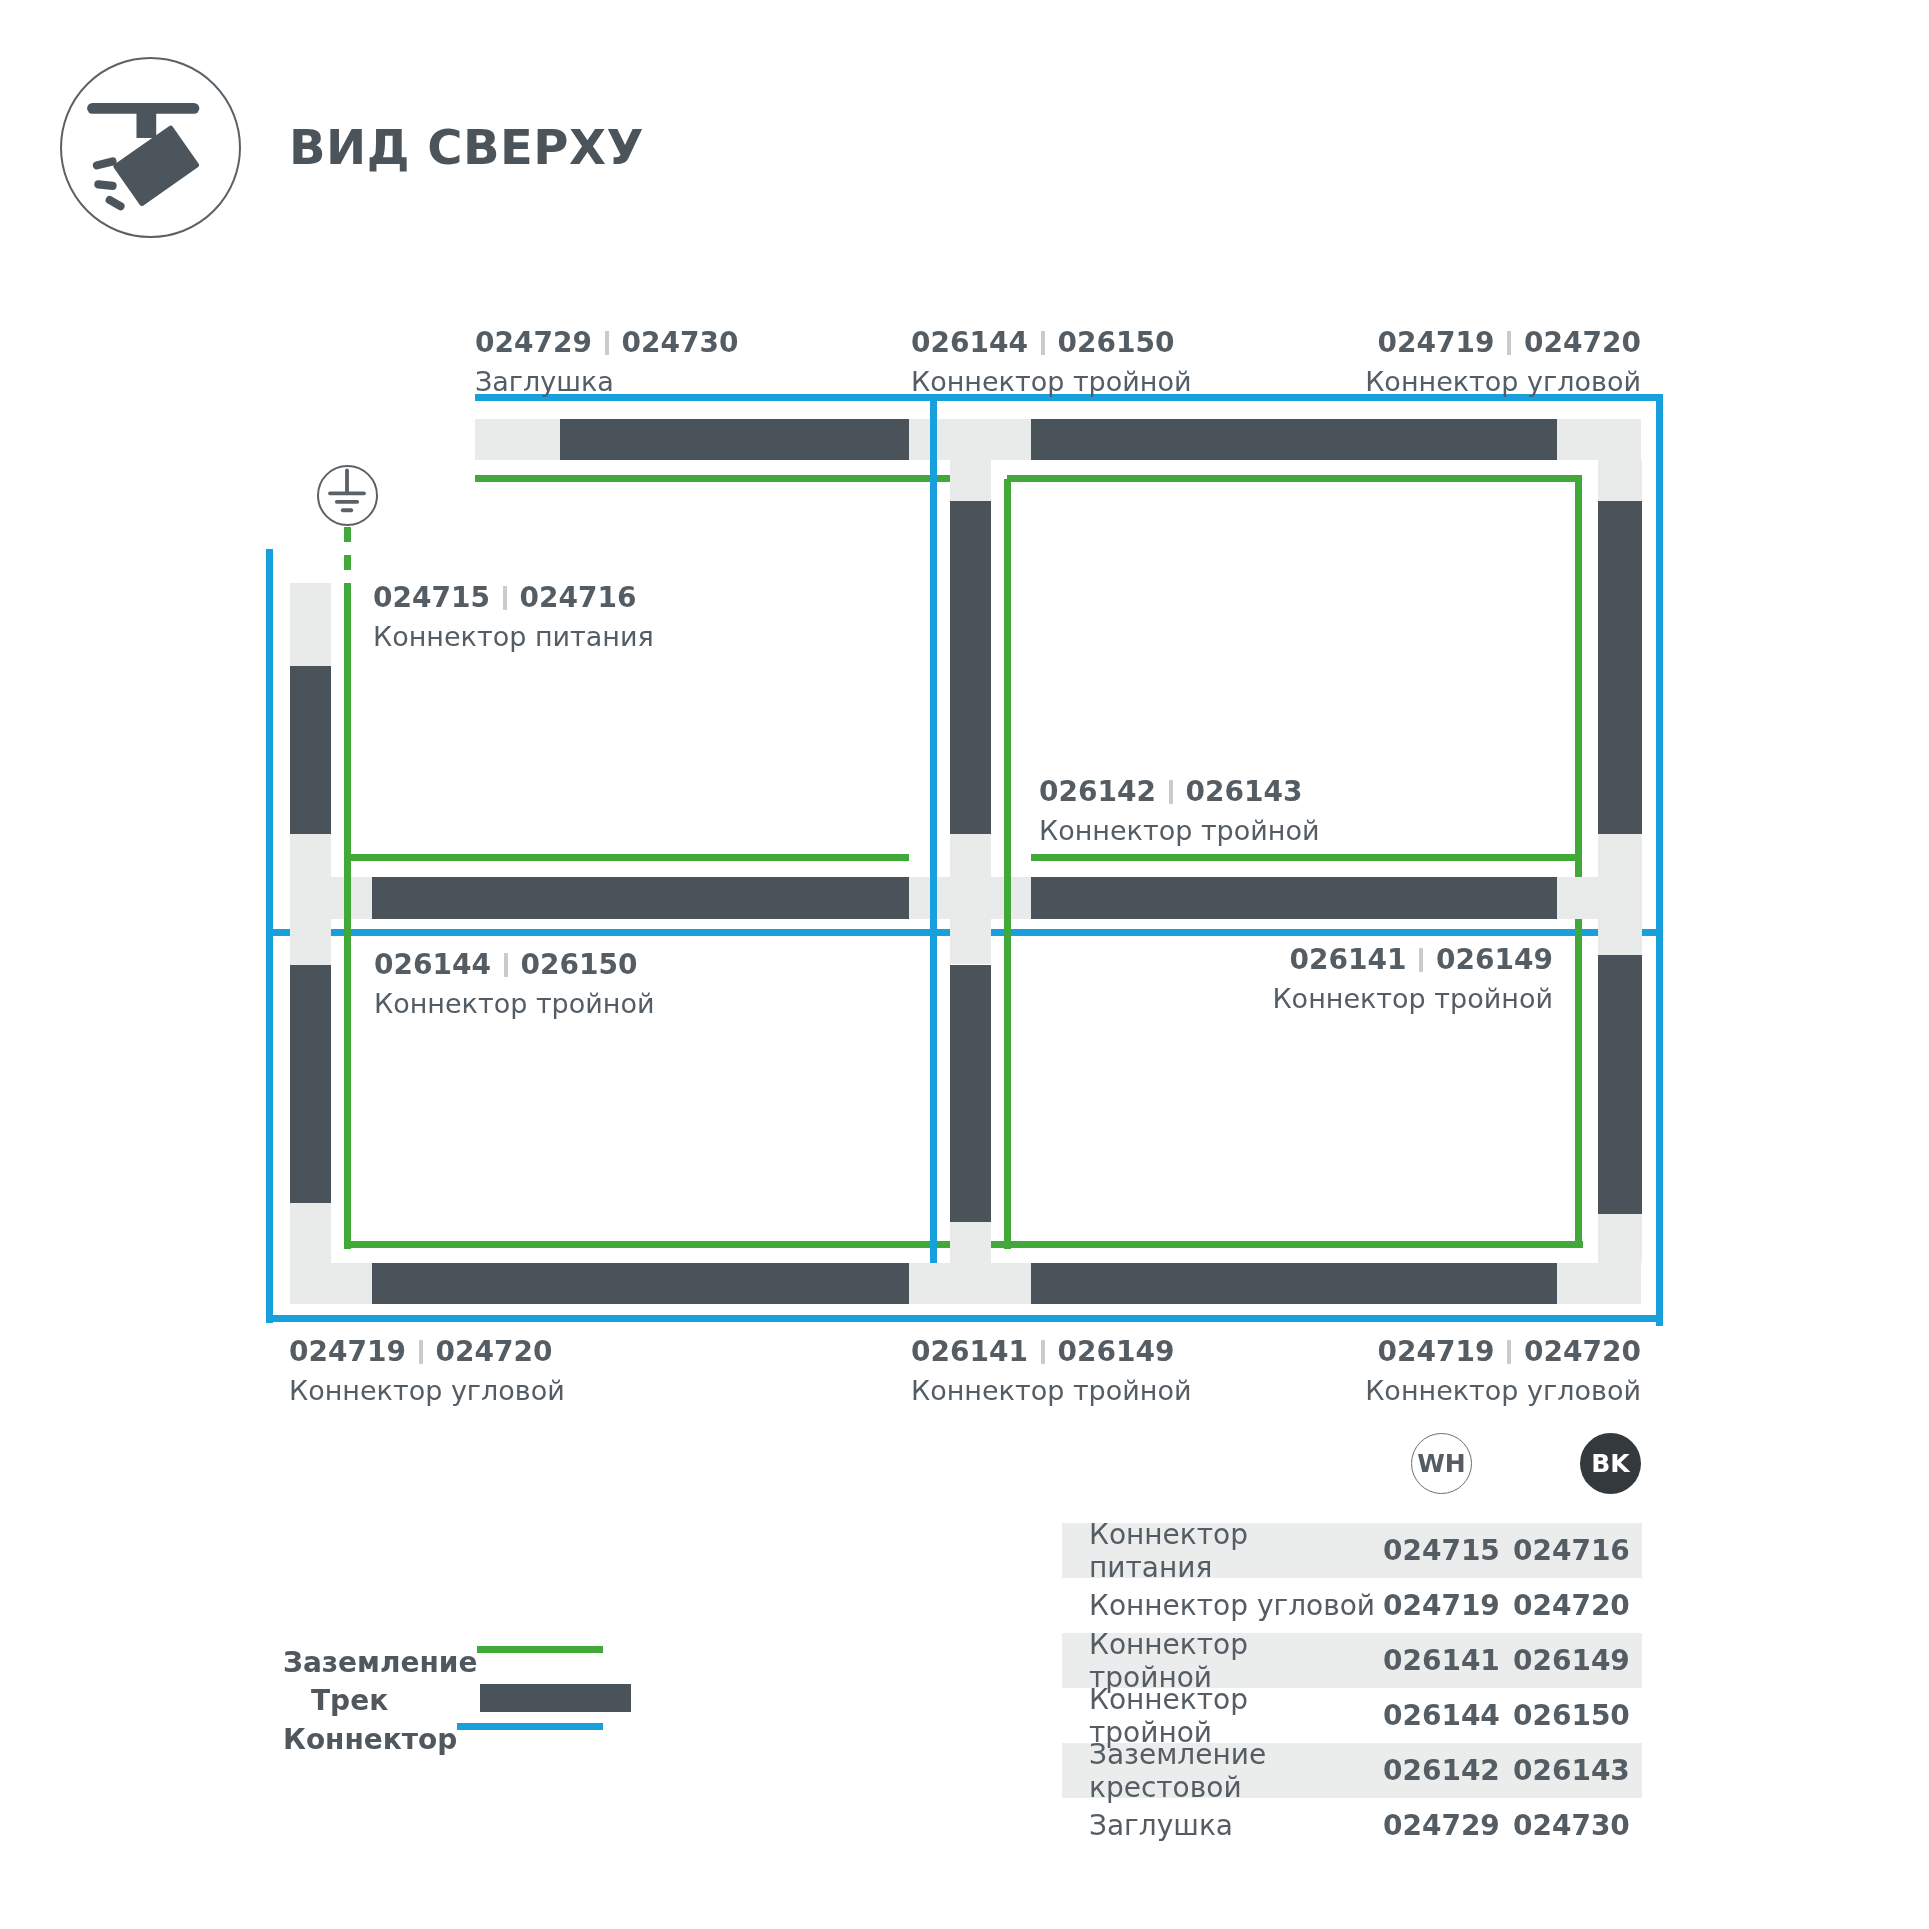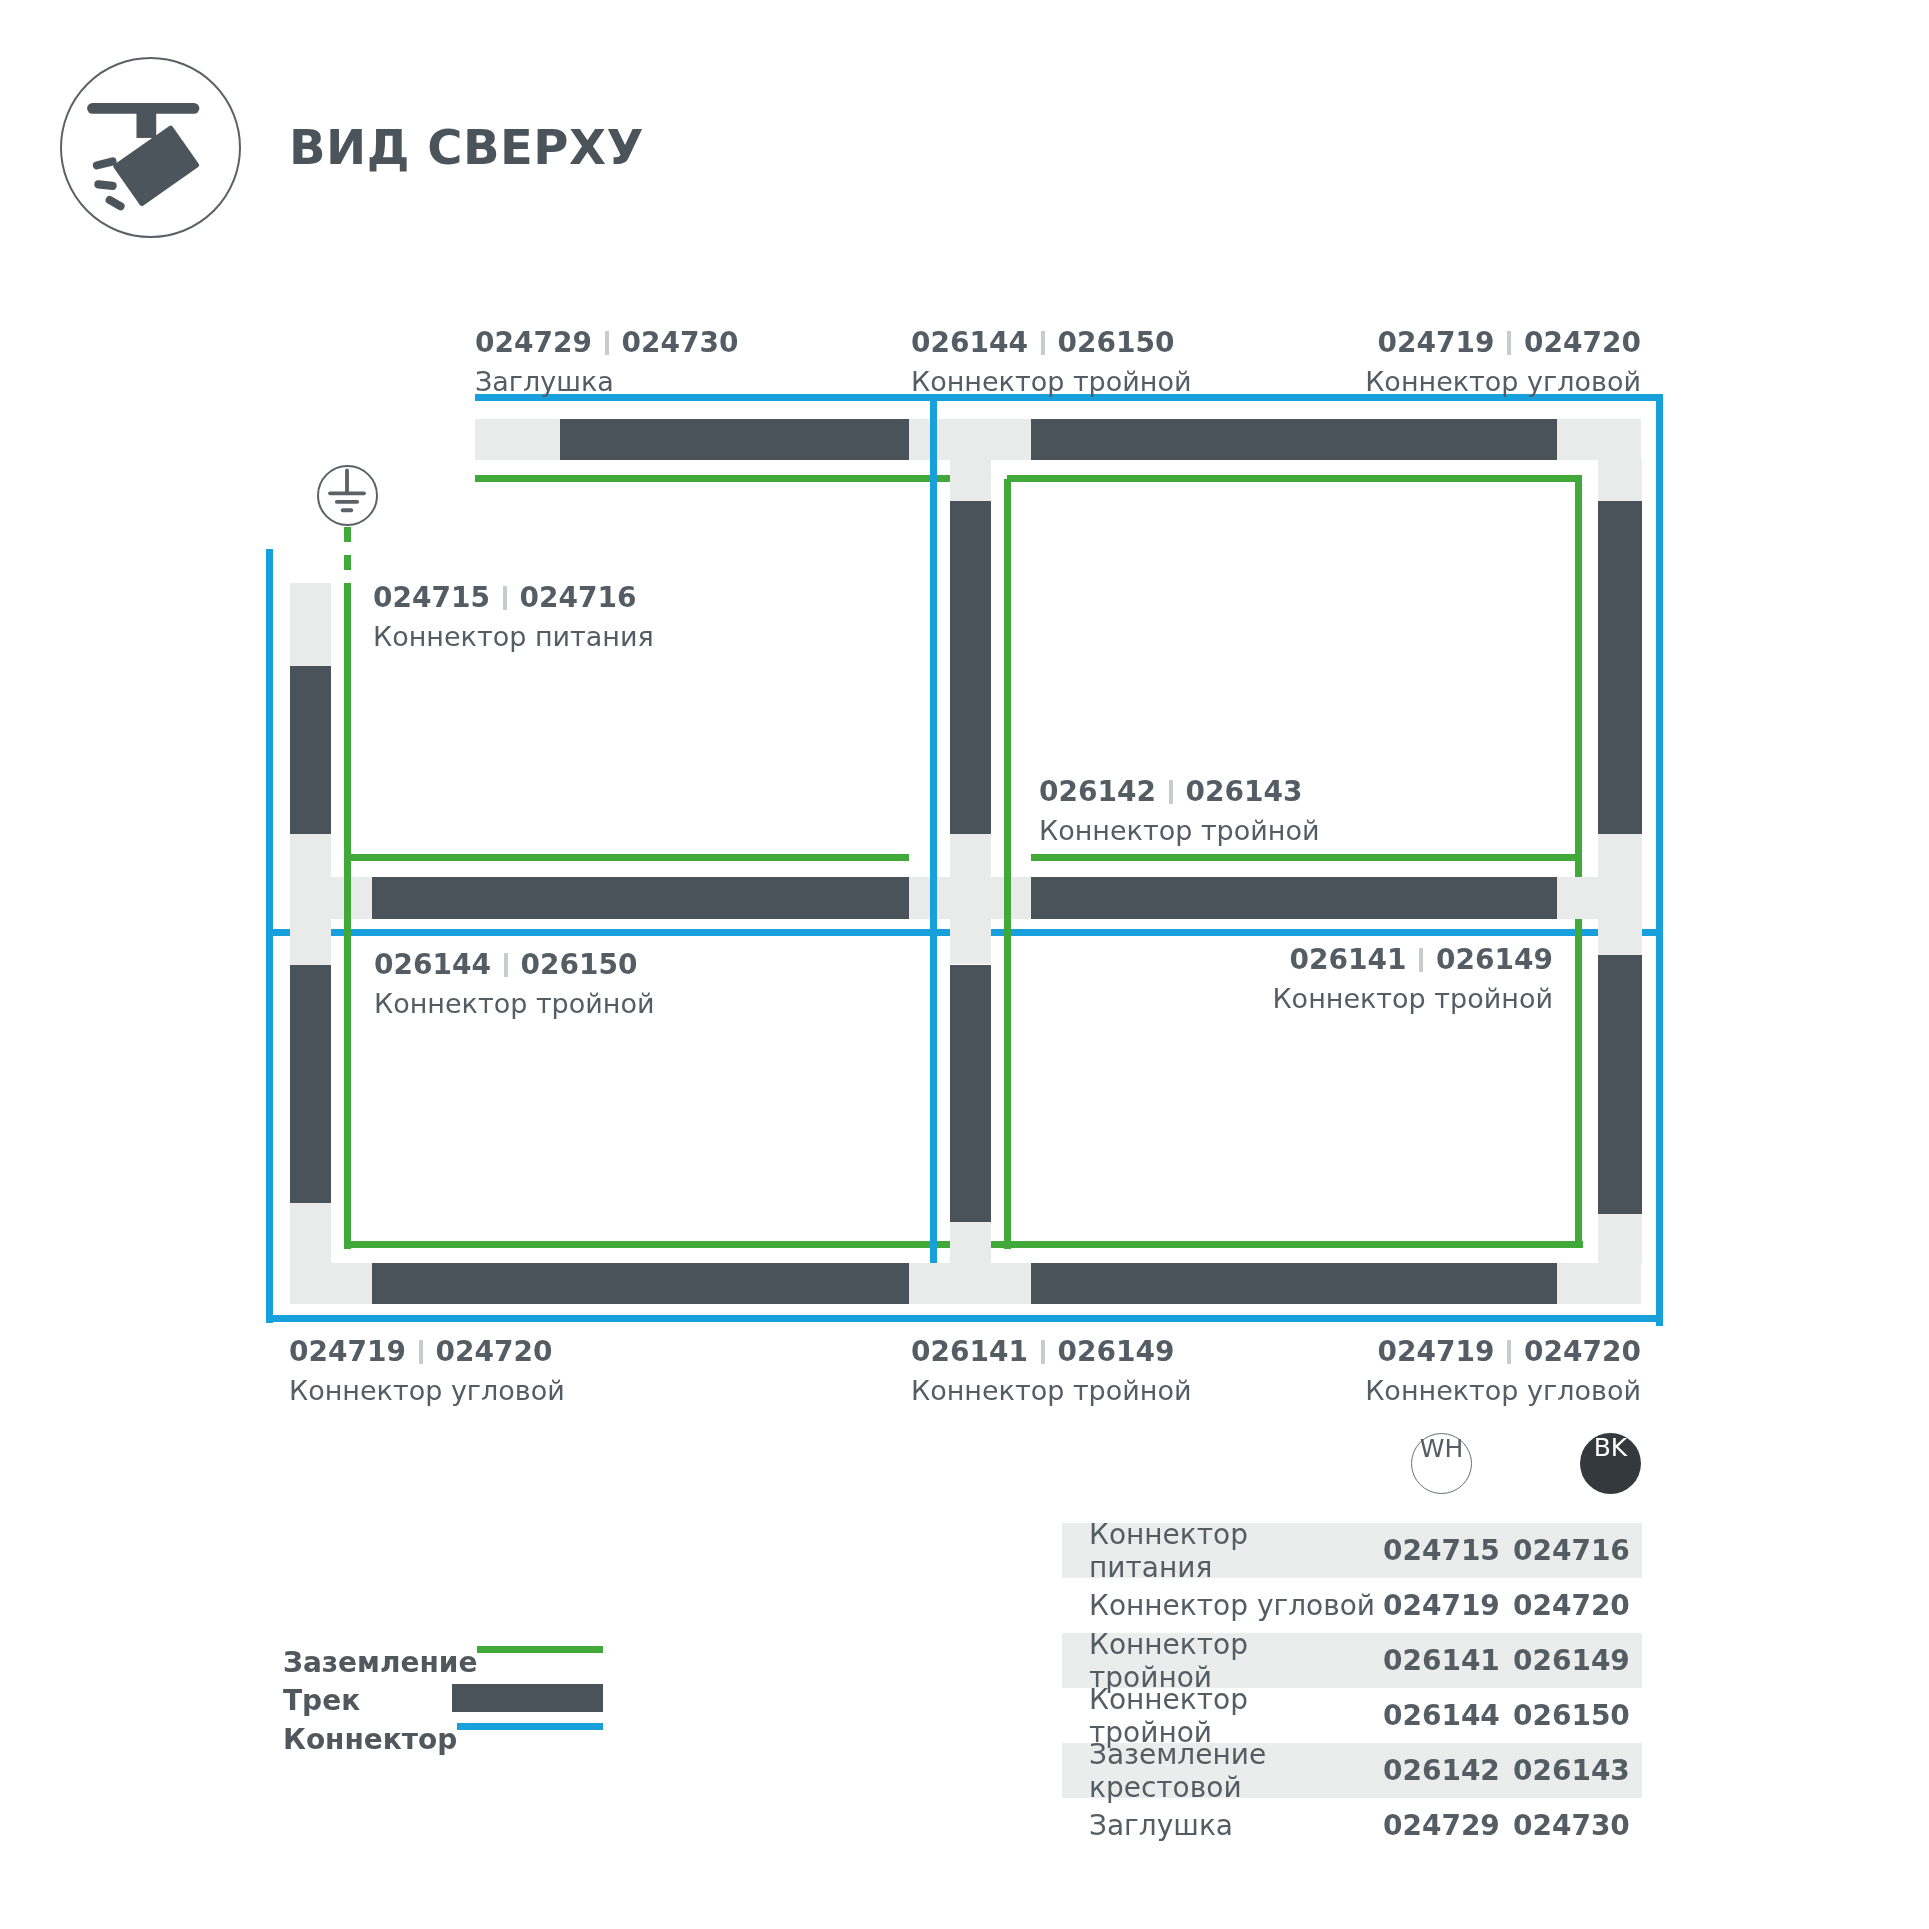--- a/index.html
+++ b/index.html
@@ -25,21 +25,21 @@
   .dlabel .nums{display:flex;align-items:center;font-weight:bold;font-size:28px;line-height:32px;}
   .dlabel.right .nums{justify-content:flex-end;}
   .dlabel.right{text-align:right;}
   .sep{display:inline-block;width:3.7px;height:24px;background:var(--c-sep);margin:0 13px;}
   .dlabel .desc{font-size:27px;line-height:32px;margin-top:7.4px;}
   .legend-row{position:absolute;left:283px;width:320px;height:39px;display:flex;
     align-items:flex-start;justify-content:space-between;}
   .legend-row .ltxt{font-size:28px;font-weight:600;color:#50575d;}
   .sw{width:151px;}
   .badge{position:absolute;width:61px;height:61px;border-radius:50%;box-sizing:border-box;
-    display:flex;align-items:flex-start;justify-content:center;font-size:25px;font-weight:400;}
+    display:flex;align-items:center;justify-content:center;font-size:25px;font-weight:700;}
   .badge.wh{border:1.9px solid #6a7176;background:#fff;color:var(--c-text);}
   .badge.bk{background:var(--c-bk);color:#fff;}
   .ptable{position:absolute;left:1062px;top:1523px;width:580px;}
   .prow{display:flex;align-items:center;height:55px;padding-right:5.6px;box-sizing:border-box;}
   .prow.band{background:var(--c-band);}
   .prow .plabel{flex:1;padding-left:27px;font-size:28px;color:var(--c-text);}
   .prow .pnum{width:130px;text-align:center;font-size:28px;font-weight:bold;color:var(--c-text);}
 </style>
 </head>
 <body>
@@ -204,21 +204,21 @@
         <span class="sep"></span>
         <span>024720</span>
       </div>
     <div class="desc">Коннектор угловой</div>
   </div>
 
   <div class="legend-row" style="top:1646px;">
     <span class="ltxt">Заземление</span>
     <span class="sw gn" style="position:static;height:7.4px;"></span>
   </div>
-  <div class="legend-row" style="top:1684px;">
+  <div class="legend-row" style="top:1684px;margin-left:28px;">
     <span class="ltxt">Трек</span>
     <span class="sw dk" style="position:static;height:28px;"></span>
   </div>
   <div class="legend-row" style="top:1723px;">
     <span class="ltxt">Коннектор</span>
     <span class="sw bl" style="position:static;height:7.4px;"></span>
   </div>
 
   <div class="badge wh" style="left:1411px;top:1433px;">
       <span>WH</span>

